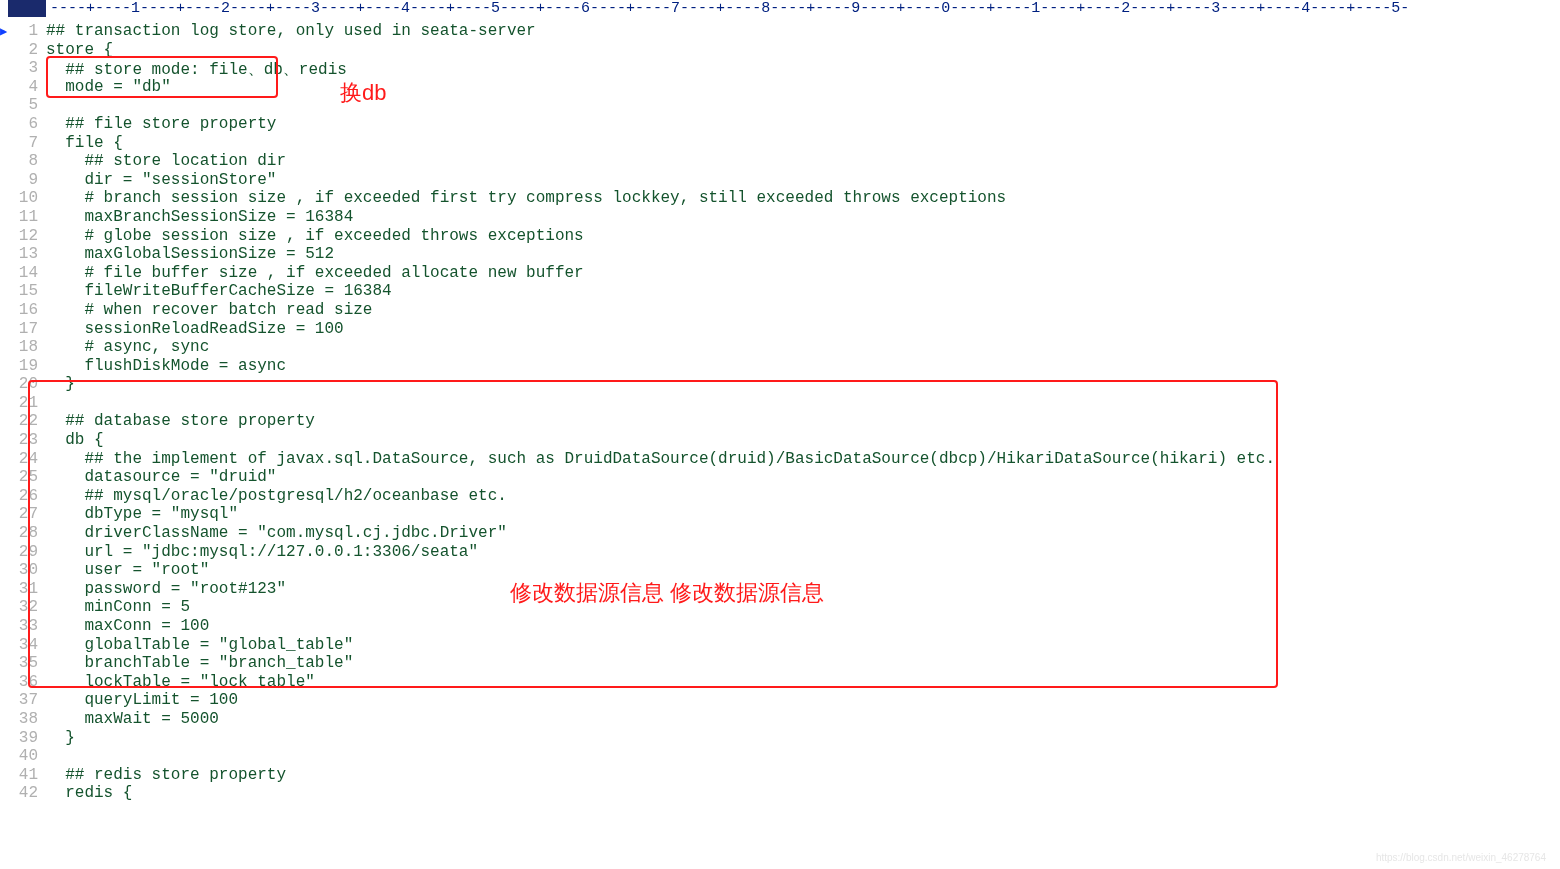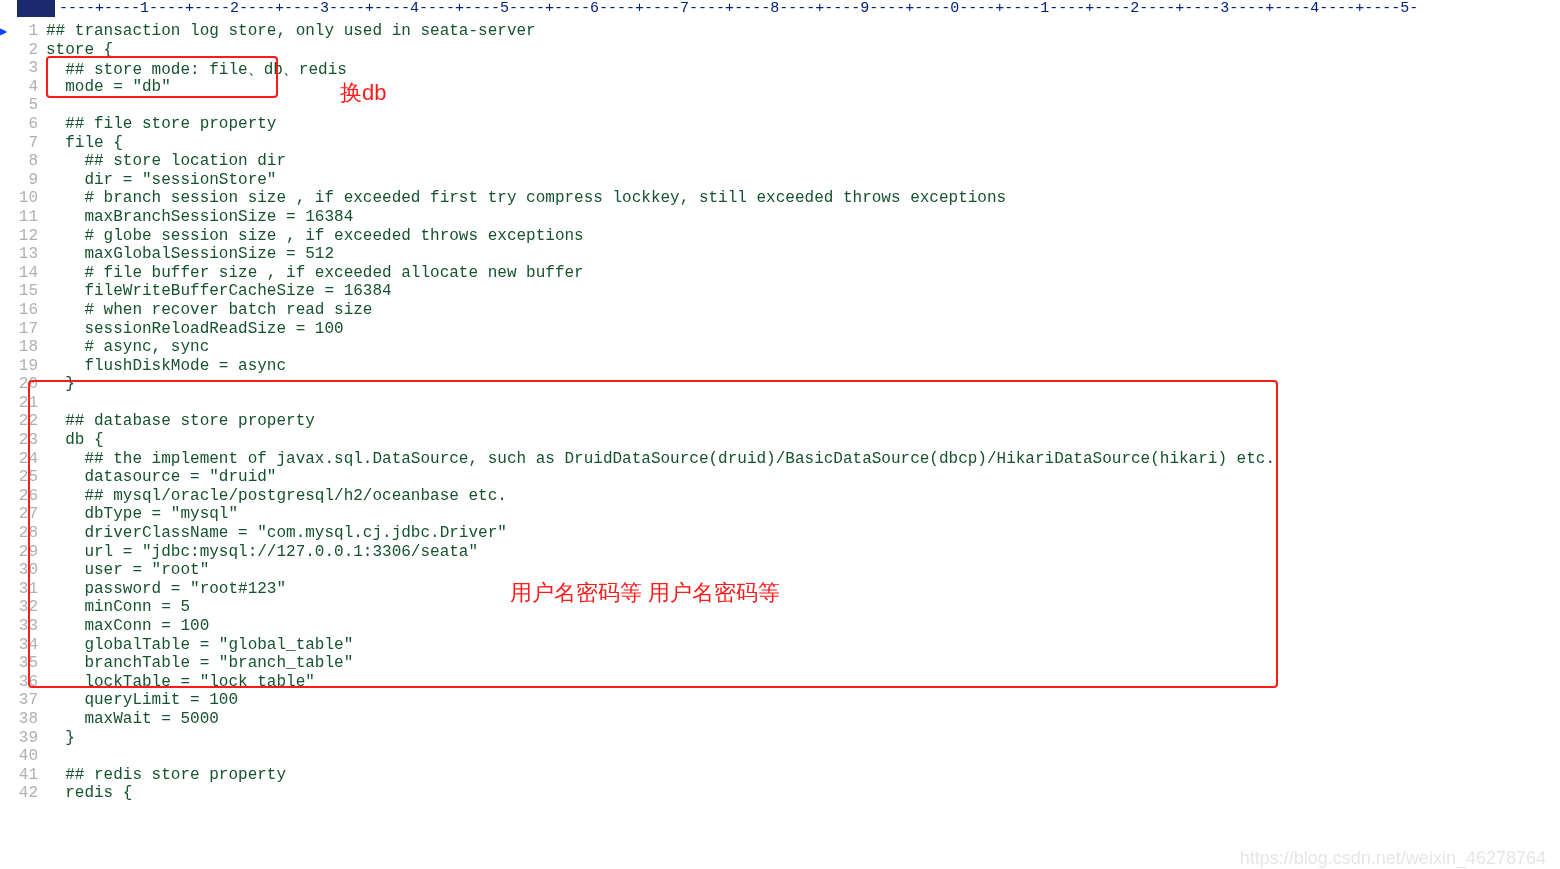--- a/index.html
+++ b/index.html
@@ -1,21 +1,21 @@
 <!DOCTYPE html>
 <html><head>
 <meta charset="utf-8">
 <style>
   * { margin: 0; padding: 0; box-sizing: border-box; }
   html, body { width: 1560px; height: 869px; background: #fff; font-family: "Courier New", monospace; font-size: 16px; color: #000; overflow: hidden; }
   .ruler {
     position: absolute; top: 0; left: 0; right: 0; height: 18px;
     background: #fff; white-space: pre; color: #002080;
     font-family: "Courier New", monospace; font-size: 15px;
-    letter-spacing: 0; padding-left: 17px;
+    letter-spacing: 0; padding-left: 8px;
   }
   .ruler .highlight { background: #1a2a6c; color: #fff; padding: 0 10px; margin-right: 4px; }
   .editor {
     position: absolute; top: 22px; left: 0; right: 0; bottom: 0;
     white-space: pre;
   }
   .line { height: 18.6px; display: flex; }
   .gutter {
     width: 46px; text-align: right; padding-right: 8px;
     color: #b0b0b0; font-family: "Courier New", monospace;
@@ -27,32 +27,32 @@
   }
   .box-red {
     position: absolute; border: 2px solid #ff1a1a; border-radius: 4px;
     pointer-events: none;
   }
   .annot {
     position: absolute; color: #ff1a1a; font-family: "Microsoft YaHei","SimSun",sans-serif;
     font-size: 22px; pointer-events: none;
   }
   .watermark {
-    position: absolute; right: 14px; bottom: 0; color: #e6e6e6;
-    font-family: Arial, sans-serif; font-size: 18px;
+    position: absolute; right: 14px; bottom: 6px; color: #e6e6e6;
+    font-family: Arial, sans-serif; font-size: 10px;
   }
 </style>
 </head>
 <body>
 
 <div class="ruler"><span class="highlight">  </span><span>----+----1----+----2----+----3----+----4----+----5----+----6----+----7----+----8----+----9----+----0----+----1----+----2----+----3----+----4----+----5-</span></div>
 
 <span class="arrow">▶</span>
 
 <div class="editor" id="editor"><div class="line"><div class="gutter">1</div><div class="code">## transaction log store, only used in seata-server</div></div><div class="line"><div class="gutter">2</div><div class="code">store {</div></div><div class="line"><div class="gutter">3</div><div class="code">  ## store mode: file、db、redis</div></div><div class="line"><div class="gutter">4</div><div class="code">  mode = "db"</div></div><div class="line"><div class="gutter">5</div><div class="code"></div></div><div class="line"><div class="gutter">6</div><div class="code">  ## file store property</div></div><div class="line"><div class="gutter">7</div><div class="code">  file {</div></div><div class="line"><div class="gutter">8</div><div class="code">    ## store location dir</div></div><div class="line"><div class="gutter">9</div><div class="code">    dir = "sessionStore"</div></div><div class="line"><div class="gutter">10</div><div class="code">    # branch session size , if exceeded first try compress lockkey, still exceeded throws exceptions</div></div><div class="line"><div class="gutter">11</div><div class="code">    maxBranchSessionSize = 16384</div></div><div class="line"><div class="gutter">12</div><div class="code">    # globe session size , if exceeded throws exceptions</div></div><div class="line"><div class="gutter">13</div><div class="code">    maxGlobalSessionSize = 512</div></div><div class="line"><div class="gutter">14</div><div class="code">    # file buffer size , if exceeded allocate new buffer</div></div><div class="line"><div class="gutter">15</div><div class="code">    fileWriteBufferCacheSize = 16384</div></div><div class="line"><div class="gutter">16</div><div class="code">    # when recover batch read size</div></div><div class="line"><div class="gutter">17</div><div class="code">    sessionReloadReadSize = 100</div></div><div class="line"><div class="gutter">18</div><div class="code">    # async, sync</div></div><div class="line"><div class="gutter">19</div><div class="code">    flushDiskMode = async</div></div><div class="line"><div class="gutter">20</div><div class="code">  }</div></div><div class="line"><div class="gutter">21</div><div class="code"></div></div><div class="line"><div class="gutter">22</div><div class="code">  ## database store property</div></div><div class="line"><div class="gutter">23</div><div class="code">  db {</div></div><div class="line"><div class="gutter">24</div><div class="code">    ## the implement of javax.sql.DataSource, such as DruidDataSource(druid)/BasicDataSource(dbcp)/HikariDataSource(hikari) etc.</div></div><div class="line"><div class="gutter">25</div><div class="code">    datasource = "druid"</div></div><div class="line"><div class="gutter">26</div><div class="code">    ## mysql/oracle/postgresql/h2/oceanbase etc.</div></div><div class="line"><div class="gutter">27</div><div class="code">    dbType = "mysql"</div></div><div class="line"><div class="gutter">28</div><div class="code">    driverClassName = "com.mysql.cj.jdbc.Driver"</div></div><div class="line"><div class="gutter">29</div><div class="code">    url = "jdbc:mysql://127.0.0.1:3306/seata"</div></div><div class="line"><div class="gutter">30</div><div class="code">    user = "root"</div></div><div class="line"><div class="gutter">31</div><div class="code">    password = "root#123"</div></div><div class="line"><div class="gutter">32</div><div class="code">    minConn = 5</div></div><div class="line"><div class="gutter">33</div><div class="code">    maxConn = 100</div></div><div class="line"><div class="gutter">34</div><div class="code">    globalTable = "global_table"</div></div><div class="line"><div class="gutter">35</div><div class="code">    branchTable = "branch_table"</div></div><div class="line"><div class="gutter">36</div><div class="code">    lockTable = "lock_table"</div></div><div class="line"><div class="gutter">37</div><div class="code">    queryLimit = 100</div></div><div class="line"><div class="gutter">38</div><div class="code">    maxWait = 5000</div></div><div class="line"><div class="gutter">39</div><div class="code">  }</div></div><div class="line"><div class="gutter">40</div><div class="code"></div></div><div class="line"><div class="gutter">41</div><div class="code">  ## redis store property</div></div><div class="line"><div class="gutter">42</div><div class="code">  redis {</div></div></div>
 
 <div class="box-red" id="box1" style="top: 56px; left: 46px; width: 232px; height: 42px;"></div>
 <div class="annot" id="label1" style="top: 78px; left: 340px;">换db</div>
 
 <div class="box-red" id="box2" style="top: 380px; left: 28px; width: 1250px; height: 308px;"></div>
-<div class="annot" id="label2" style="top: 578px; left: 510px;">用户名密码等   用户名密码等</div>
+<div class="annot" id="label2" style="top: 578px; left: 510px;">修改数据源信息   修改数据源信息</div>
 
 <div class="watermark">https://blog.csdn.net/weixin_46278764</div>
 
 </body></html>

